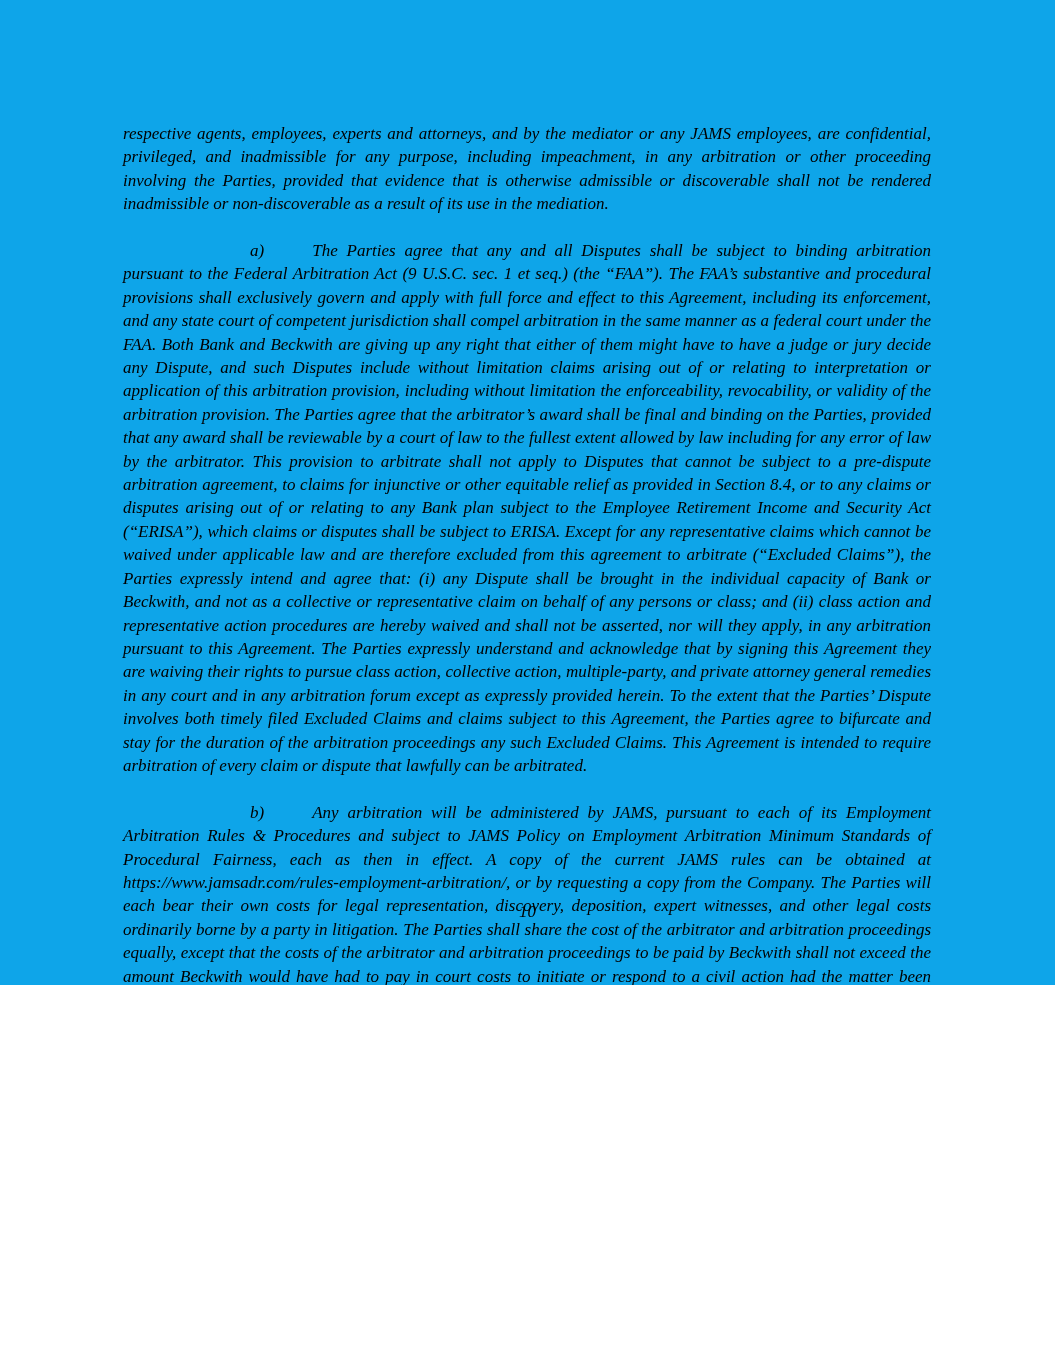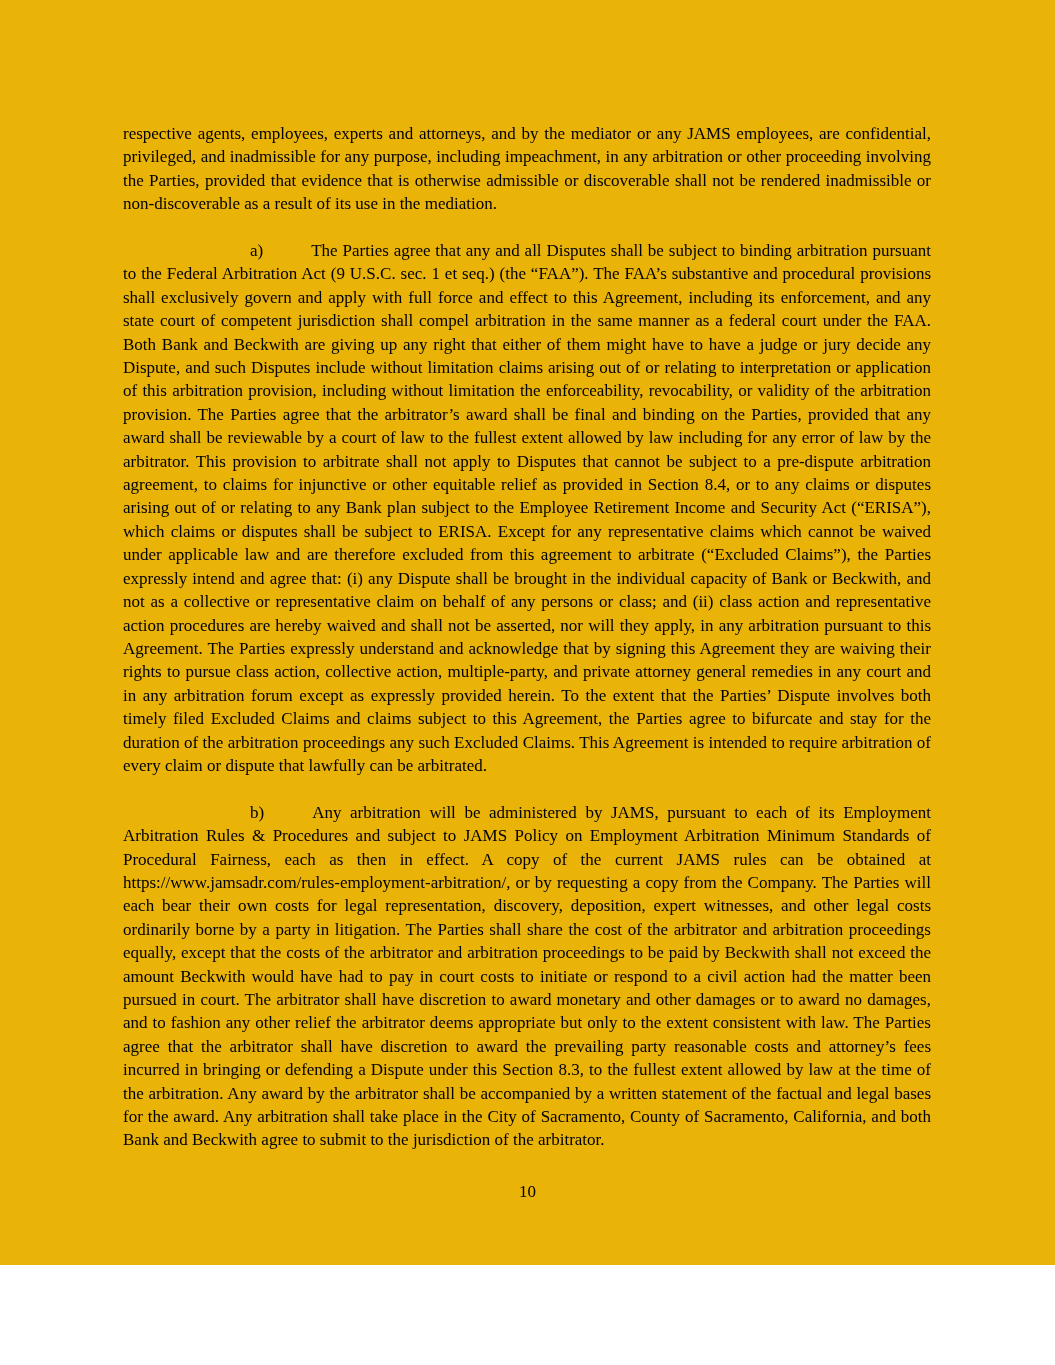--- a/index.html
+++ b/index.html
@@ -3,30 +3,31 @@
 <meta charset="utf-8">
 <style>
   html, body {
     margin: 0;
     padding: 0;
     background: #ffffff;
   }
   .page {
     position: relative;
     width: 1055px;
-    height: 1265px;
+    height: 985px;
     margin: 0 auto;
-    background: #eab308;
+    background: #0ea5e9;
     box-sizing: border-box;
     padding: 122px 124px 0 123px;
     font-family: "Liberation Serif", "DejaVu Serif", serif;
     font-size: 17px;
     line-height: 23.4px;
     color: #000000;
     overflow: hidden;
+    font-style: italic;
   }
   p.block {
     margin: 0 0 23.4px 0;
     text-align: justify;
   }
   .section-heading {
     text-indent: 64px;
     text-align: left;
   }
   .section-title {

